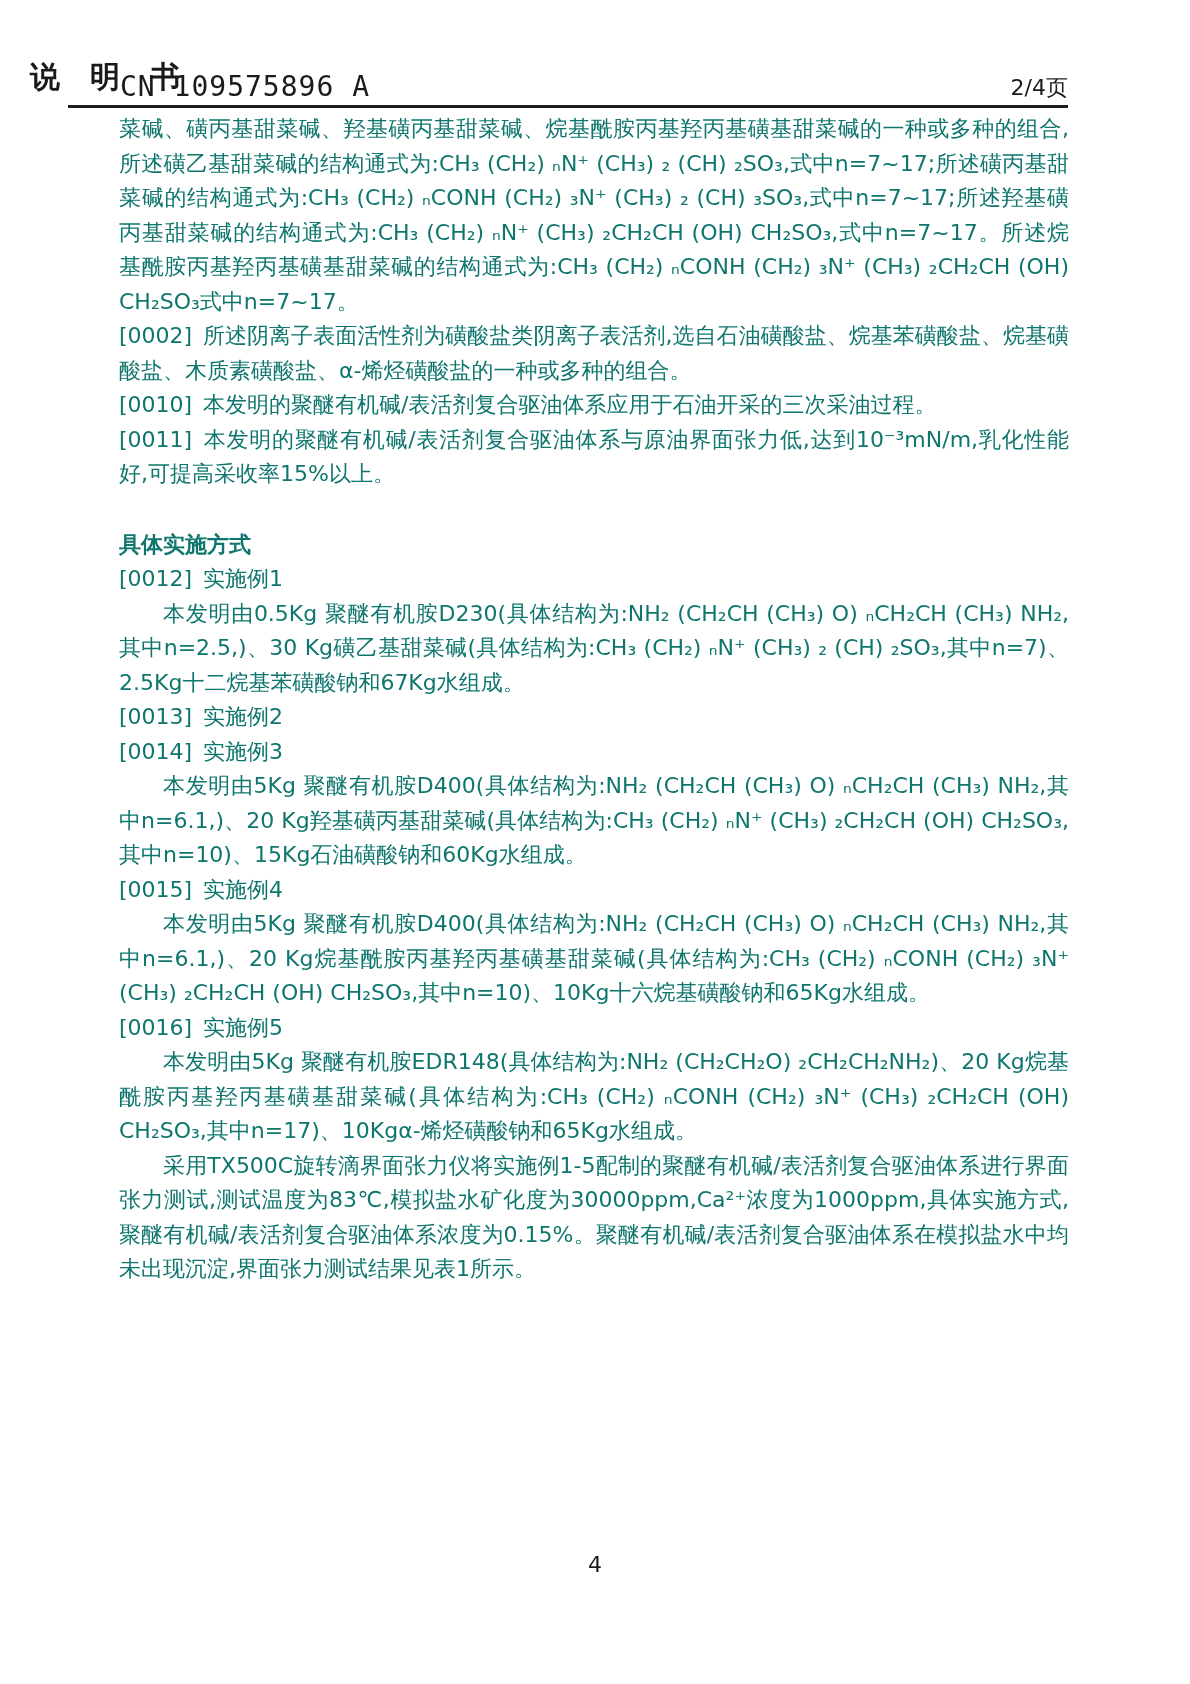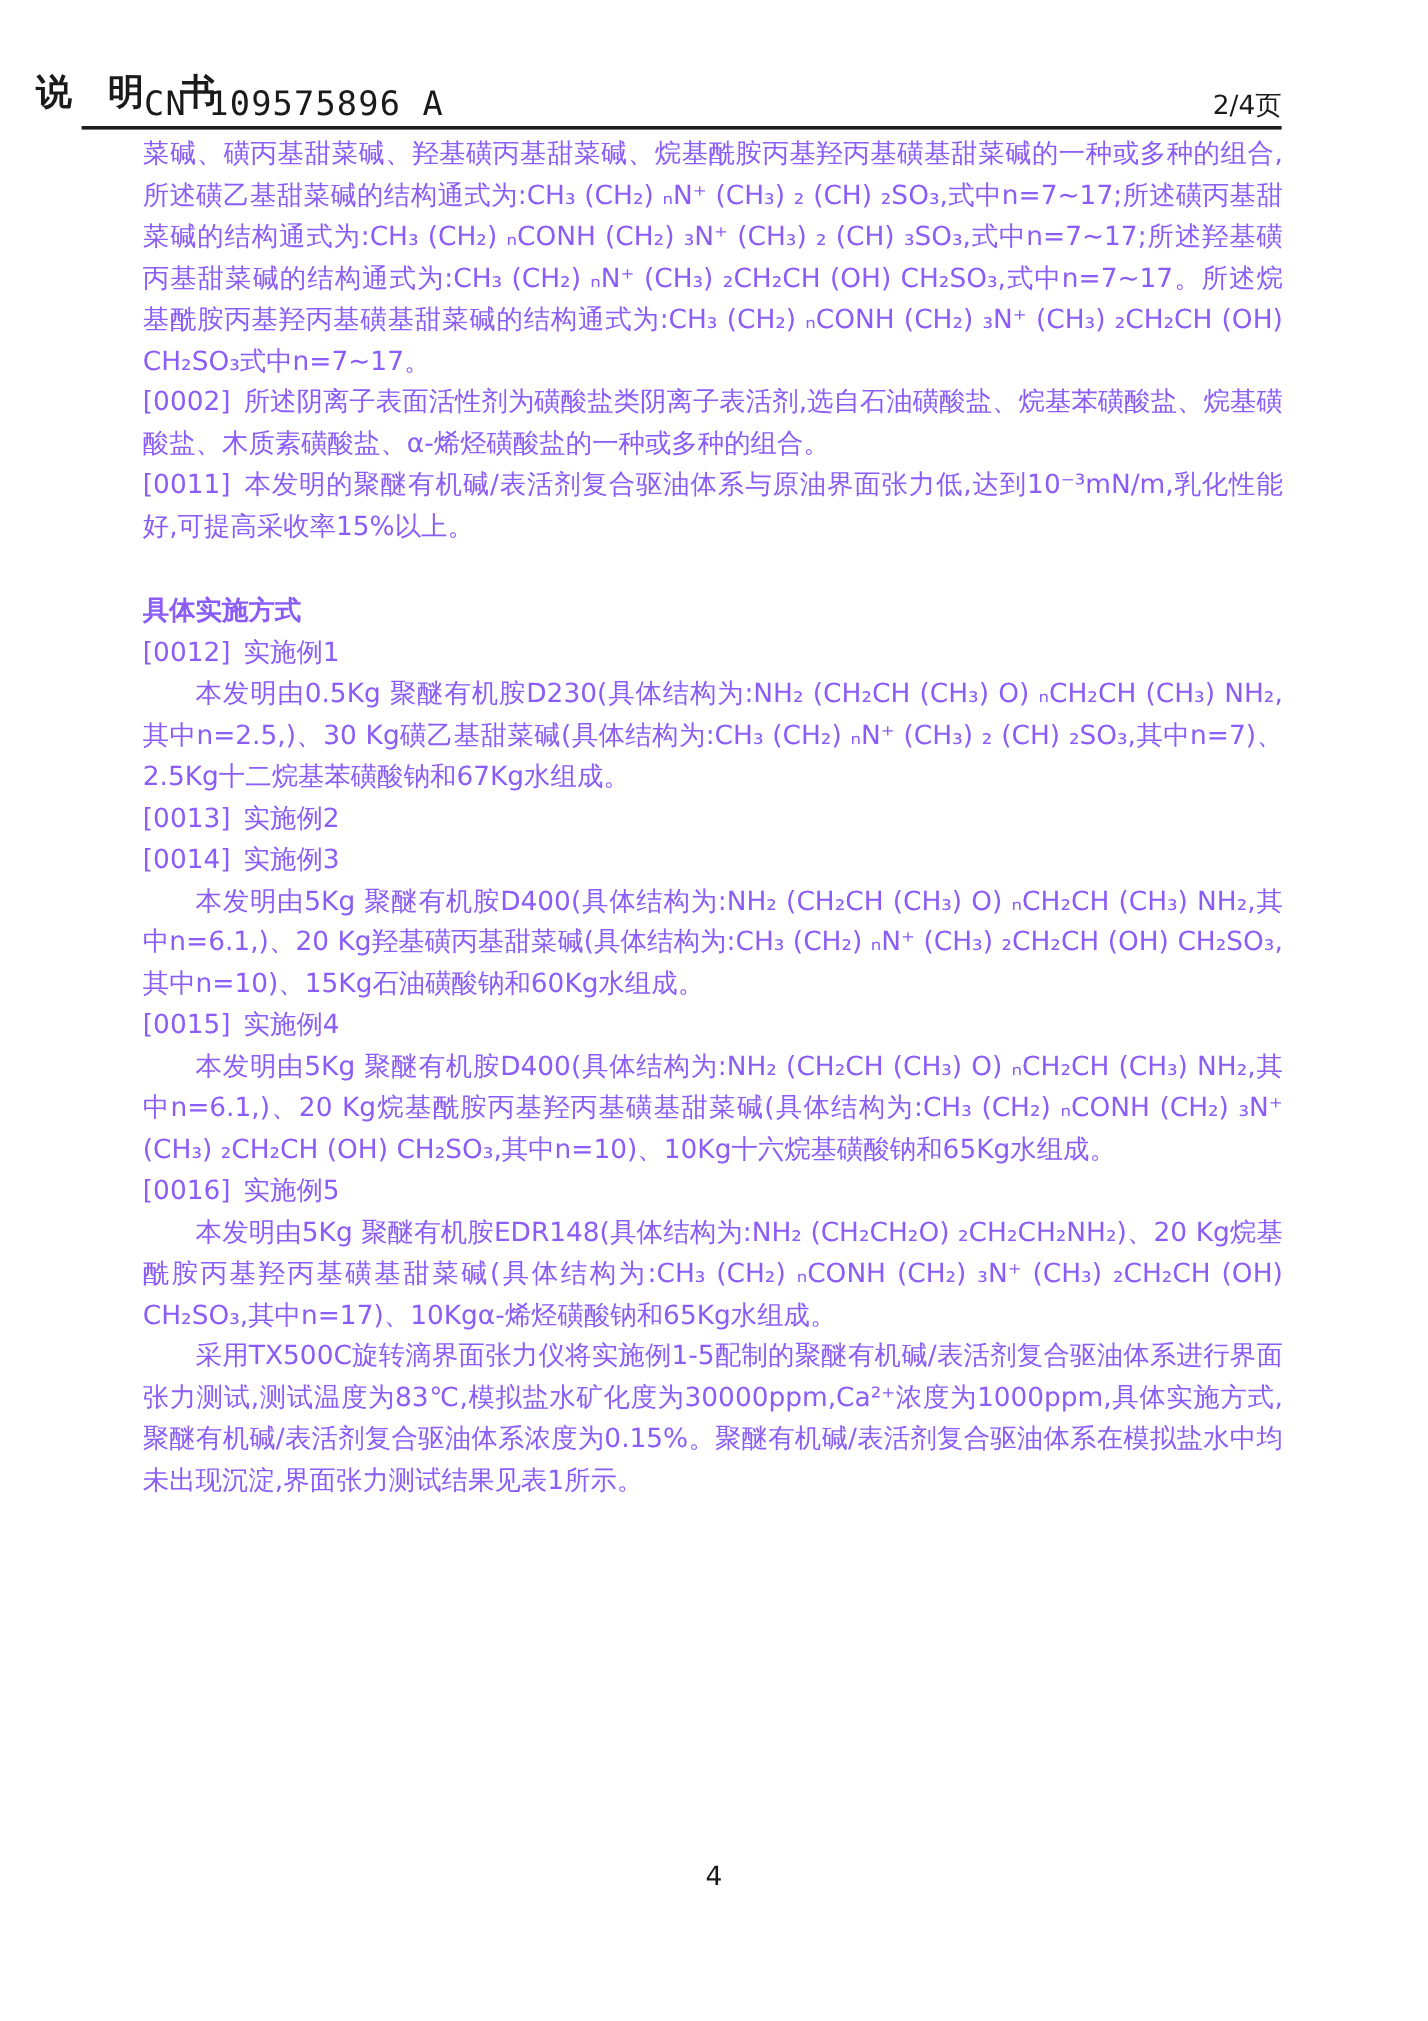--- a/index.html
+++ b/index.html
@@ -41,21 +41,21 @@
     width: 1000px; height: 3px;
     background: #1c1c1c;
   }
   .content {
     position: absolute;
     left: 119px; top: 112px;
     width: 950px;
     font-size: 22px;
     line-height: 34.5px;
     text-align: justify;
-    color: #8b5cf6;
+    color: #0f766e;
   }
   .para { margin: 0; }
   .para.indent { text-indent: 44px; }
   .ptag { display: inline-block; min-width: 84px; text-indent: 0; }
   .section-heading {
     margin: 36px 0 0 0;
     font-size: 22px;
     line-height: 34.5px;
     font-weight: bold;
   }
@@ -76,20 +76,21 @@
   <div class="hdr-title">说明书</div>
   <div class="hdr-right">2/4页</div>
   <div class="hdr-rule"></div>
 
   <div class="content">
 
     <p class="para"><span>菜碱、磺丙基甜菜碱、羟基磺丙基甜菜碱、烷基酰胺丙基羟丙基磺基甜菜碱的一种或多种的组合,所述磺乙基甜菜碱的结构通式为:CH₃ (CH₂) ₙN⁺ (CH₃) ₂ (CH) ₂SO₃,式中n=7~17;所述磺丙基甜菜碱的结构通式为:CH₃ (CH₂) ₙCONH (CH₂) ₃N⁺ (CH₃) ₂ (CH) ₃SO₃,式中n=7~17;所述羟基磺丙基甜菜碱的结构通式为:CH₃ (CH₂) ₙN⁺ (CH₃) ₂CH₂CH (OH) CH₂SO₃,式中n=7~17。所述烷基酰胺丙基羟丙基磺基甜菜碱的结构通式为:CH₃ (CH₂) ₙCONH (CH₂) ₃N⁺ (CH₃) ₂CH₂CH (OH) CH₂SO₃式中n=7~17。</span></p>
 
     <p class="para"><span class="ptag">[0002]</span><span>所述阴离子表面活性剂为磺酸盐类阴离子表活剂,选自石油磺酸盐、烷基苯磺酸盐、烷基磺酸盐、木质素磺酸盐、α-烯烃磺酸盐的一种或多种的组合。</span></p>
 
+    <p class="para"><span class="ptag">[0010]</span><span>本发明的聚醚有机碱/表活剂复合驱油体系应用于石油开采的三次采油过程。</span></p>
 
     <p class="para"><span class="ptag">[0011]</span><span>本发明的聚醚有机碱/表活剂复合驱油体系与原油界面张力低,达到10⁻³mN/m,乳化性能好,可提高采收率15%以上。</span></p>
 
     <h2 class="section-heading">具体实施方式</h2>
 
     <p class="para"><span class="ptag">[0012]</span><span>实施例1</span></p>
 
     <p class="para indent"><span>本发明由0.5Kg 聚醚有机胺D230(具体结构为:NH₂ (CH₂CH (CH₃) O) ₙCH₂CH (CH₃) NH₂,其中n=2.5,)、30 Kg磺乙基甜菜碱(具体结构为:CH₃ (CH₂) ₙN⁺ (CH₃) ₂ (CH) ₂SO₃,其中n=7)、2.5Kg十二烷基苯磺酸钠和67Kg水组成。</span></p>
 
     <p class="para"><span class="ptag">[0013]</span><span>实施例2</span></p>

